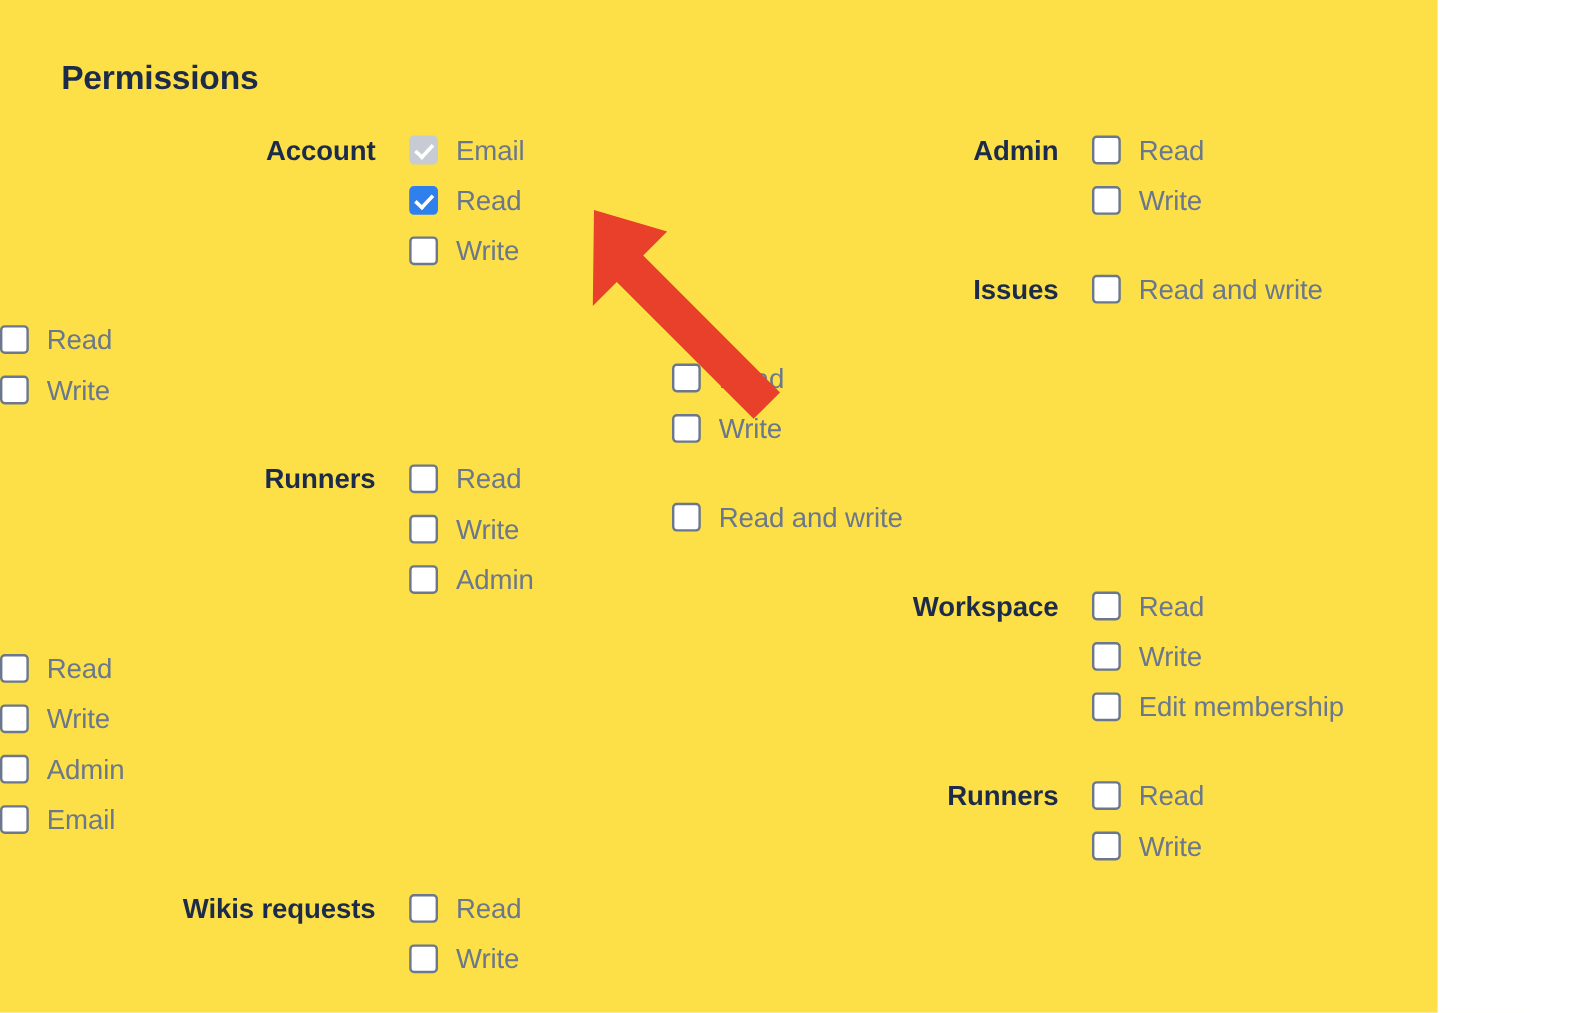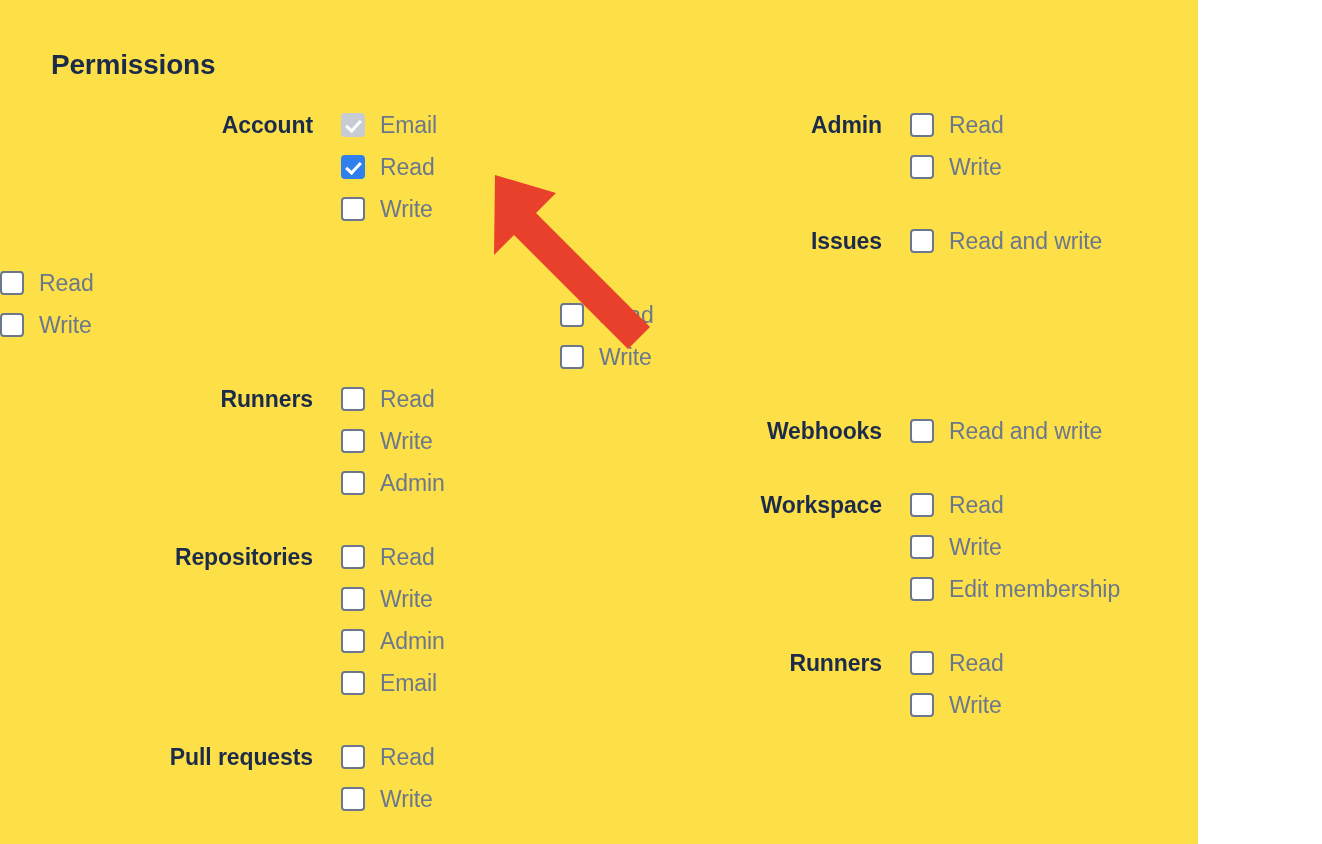--- a/index.html
+++ b/index.html
@@ -171,42 +171,41 @@
             <span class="cb"></span>
             <span class="option-label">Write</span>
           </label>
           <label class="option-row">
             <span class="cb"></span>
             <span class="option-label">Admin</span>
           </label>
         </div>
       </div>
       <div class="perm-group">
-        <div class="group-label">Repositories</div>
         <div class="group-options">
           <label class="option-row">
             <span class="cb"></span>
             <span class="option-label">Read</span>
           </label>
           <label class="option-row">
             <span class="cb"></span>
             <span class="option-label">Write</span>
           </label>
           <label class="option-row">
             <span class="cb"></span>
             <span class="option-label">Admin</span>
           </label>
           <label class="option-row">
             <span class="cb"></span>
             <span class="option-label">Email</span>
           </label>
         </div>
       </div>
       <div class="perm-group">
-        <div class="group-label">Pull requests</div>
+        <div class="group-label">Wikis requests</div>
         <div class="group-options">
           <label class="option-row">
             <span class="cb"></span>
             <span class="option-label">Read</span>
           </label>
           <label class="option-row">
             <span class="cb"></span>
             <span class="option-label">Write</span>
           </label>
         </div>
@@ -242,21 +241,20 @@
             <span class="cb"></span>
             <span class="option-label">Read</span>
           </label>
           <label class="option-row">
             <span class="cb"></span>
             <span class="option-label">Write</span>
           </label>
         </div>
       </div>
       <div class="perm-group">
-        <div class="group-label">Webhooks</div>
         <div class="group-options">
           <label class="option-row">
             <span class="cb"></span>
             <span class="option-label">Read and write</span>
           </label>
         </div>
       </div>
       <div class="perm-group">
         <div class="group-label">Workspace</div>
         <div class="group-options">

